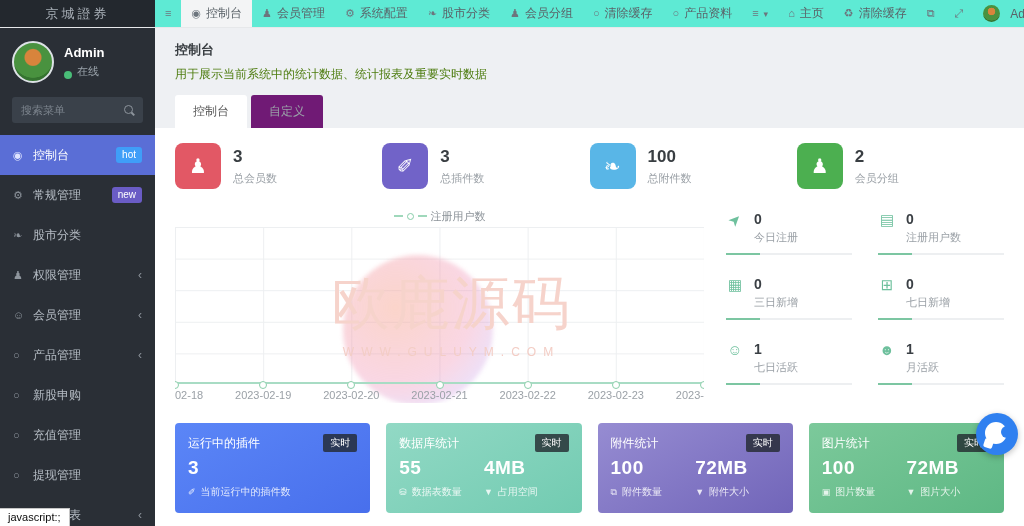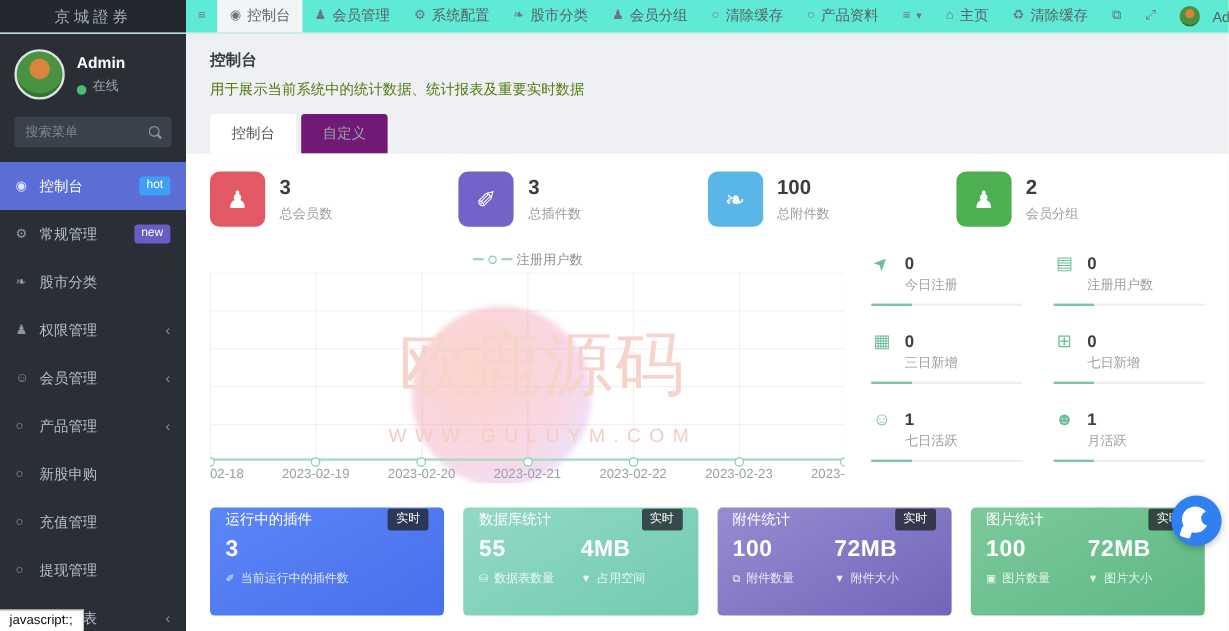--- a/index.html
+++ b/index.html
@@ -62,33 +62,33 @@
 .lg-dash{width:9px;height:2px;background:#9fd8bb}
 .lg-circ{width:7px;height:7px;border:1.5px solid #86cda9;border-radius:50%}
 .plot{position:relative;height:158px;margin-top:2px;background-image:linear-gradient(to right,#edeff1 1px,transparent 1px),linear-gradient(to bottom,#edeff1 1px,transparent 1px);background-size:16.6667% 20%}
 .chart-line{position:absolute;left:0;right:0;bottom:1px;height:2px;background:#a8dcc4}
 .mk{position:absolute;bottom:-4px;width:8px;height:8px;background:#fff;border:1.5px solid #8bcfab;border-radius:50%;transform:translateX(-50%)}
 .xlabels{position:relative;height:16px;margin-top:3px}
 .xlabels span{position:absolute;transform:translateX(-50%);font-size:11px;color:#9ba1a7;white-space:nowrap;top:1px}
 .wm-blob{position:absolute;left:168px;top:28px;width:150px;height:150px;border-radius:50%;background:radial-gradient(circle at 35% 35%,rgba(247,170,150,.5),rgba(238,130,170,.32) 55%,rgba(170,120,230,.22) 80%,transparent 95%);filter:blur(2px);pointer-events:none}
 .wm{position:absolute;left:50%;top:38px;transform:translateX(-45%);text-align:center;pointer-events:none}
 .wm-text{font-size:58px;font-weight:normal;color:#f6d3cb;letter-spacing:2px;white-space:nowrap}
-.wm-sub{margin-top:12px;font-size:16px;letter-spacing:7px;color:#f3cdc5}
+.wm-sub{margin-top:2px;font-size:12px;letter-spacing:7px;color:#f3cdc5}
 
 .quick{width:278px;margin-left:22px;display:grid;grid-template-columns:1fr 1fr;column-gap:26px;align-content:start}
 .q-cell{padding-top:4px;height:65px;display:flex;flex-direction:column}
 .q-row{display:flex;gap:10px;align-items:flex-start}
 .q-ic{font-size:15px;color:#6ec09d;width:18px;flex:none;line-height:1.2;text-align:center}
 .q-ic.rot{transform:rotate(-45deg)}
 .q-val{font-size:14px;font-weight:bold;color:#3a3f44}
 .q-lab{margin-top:3px;font-size:11px;color:#9aa0a6}
 .q-div{margin-top:8px;height:2px;background:linear-gradient(to right,#7cc6a2 0 34px,#edeff1 34px)}
 
 .cards{display:flex;gap:16px;margin-top:20px}
-.card{flex:1;height:90px;border-radius:4px;padding:1px 13px;color:#fff;min-width:0}
+.card{flex:1;height:90px;border-radius:4px;padding:11px 13px;color:#fff;min-width:0}
 .card-head{display:flex;justify-content:space-between;align-items:center}
 .card-title{font-size:12px}
 .rt-badge{background:rgba(34,40,46,.8);font-size:10px;padding:3px 7px;border-radius:2px;line-height:1.2}
 .card-cols{display:flex;margin-top:5px}
 .card-col{flex:1;min-width:0}
 .cc-val{font-size:19px;font-weight:bold;letter-spacing:.5px}
 .cc-cap{margin-top:6px;font-size:10px;opacity:.82;display:flex;gap:5px;align-items:center;white-space:nowrap}
 .cc-cap .ci{font-size:9px;line-height:1}
 .c-blue{background:linear-gradient(150deg,#5b86f7,#486fec)}
 .c-teal{background:linear-gradient(150deg,#92d9c5,#72cbb1)}

